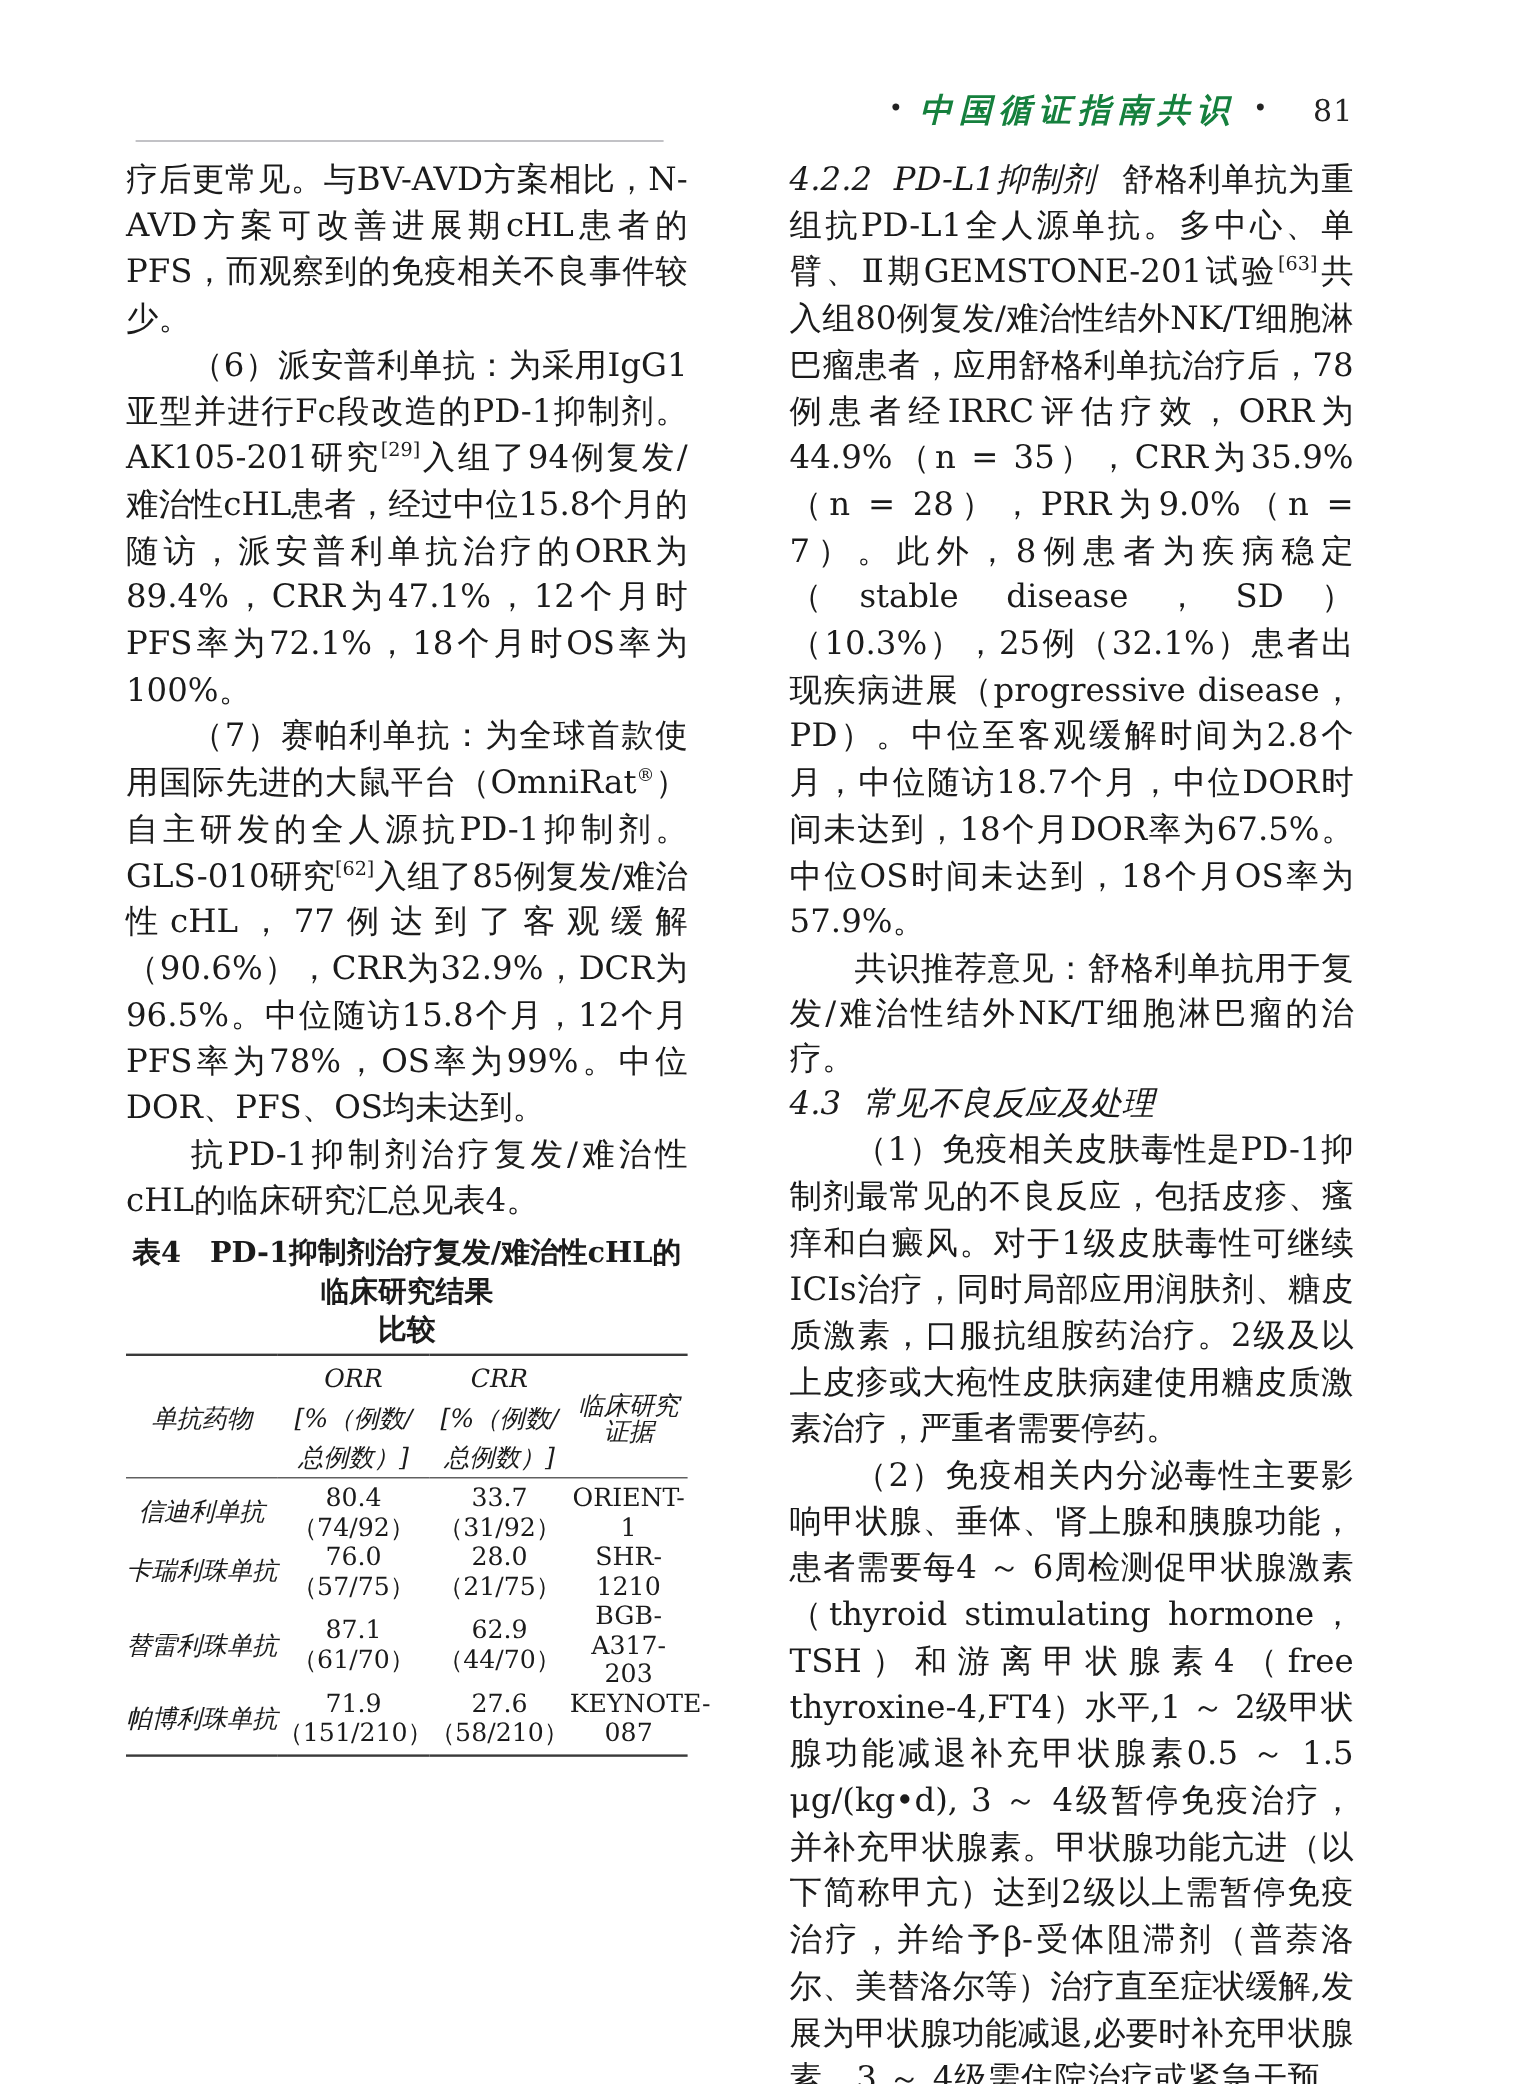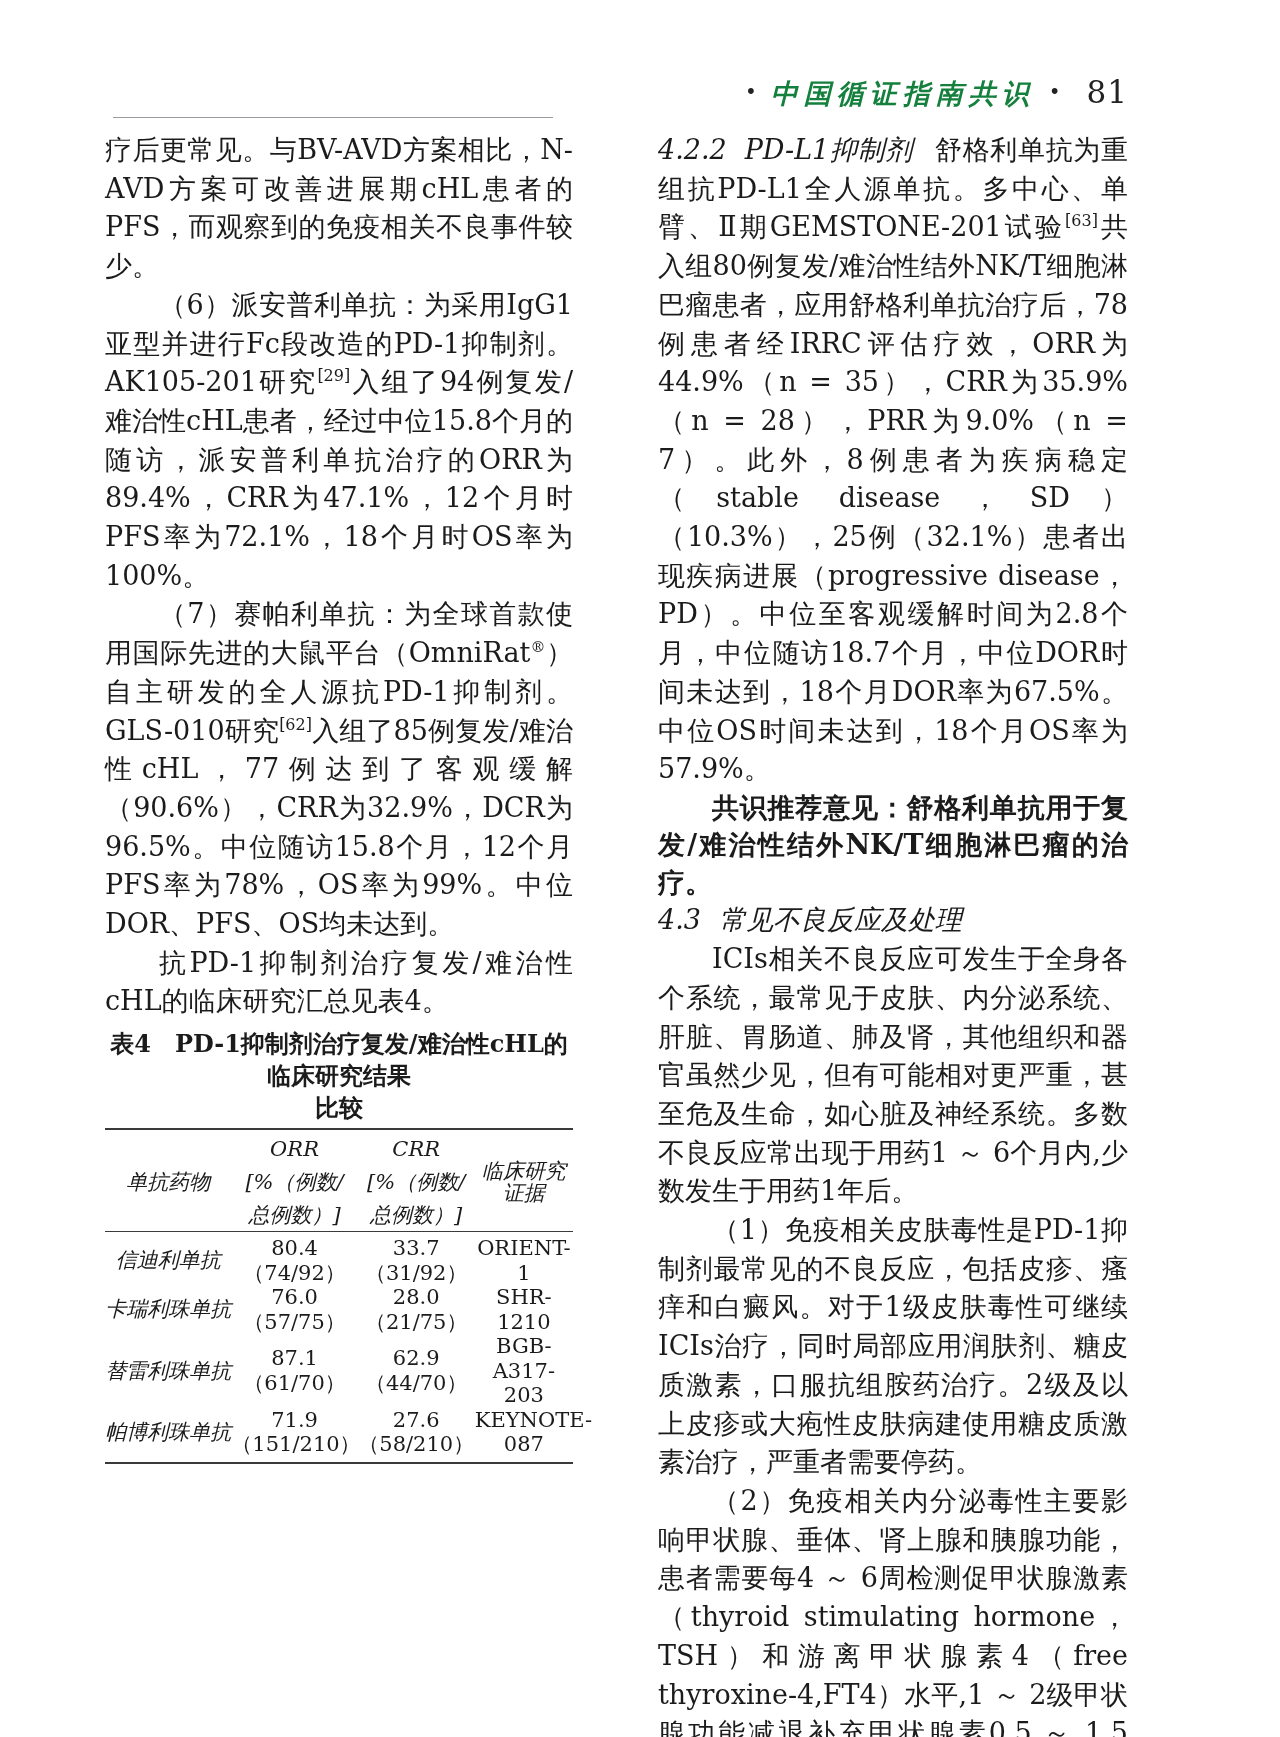--- a/index.html
+++ b/index.html
@@ -17,30 +17,30 @@
   .running-head{
     position:absolute;left:658px;top:74px;width:470px;
     display:flex;align-items:baseline;justify-content:flex-end;
     gap:14px;white-space:nowrap;
   }
   .journal-name{
     font-style:italic;font-weight:bold;font-size:27px;
     letter-spacing:6px;color:#15803d;
   }
   .head-dot{font-size:20px;position:relative;top:-4px;color:#222;}
-  .page-number{font-size:31px;color:#222;margin-left:12px;letter-spacing:1px;}
+  .page-number{font-size:25px;color:#222;margin-left:24px;letter-spacing:1px;}
   
   .col{position:absolute;top:131px;width:468px;font-size:27px;line-height:38.7px;text-align:justify;}
   .col-left{left:105px;}
   .col-right{left:658px;width:470px;}
   .col p{margin:0;}
   .indent{text-indent:2em;}
   .cite{font-size:16px;vertical-align:super;line-height:0;}
   .reg{font-size:15px;vertical-align:super;line-height:0;}
-  .bold-rec{font-weight:bold;line-height:37.5px;}
+  .bold-rec{font-weight:normal;line-height:37.5px;}
   .sec-num{font-style:italic;margin-right:18px;}
   .sec-title{font-style:italic;margin-right:22px;}
   .sec-heading{font-style:italic;margin:0;}
   
   .tbl-block{margin-top:7px;}
   .tbl-title{font-weight:bold;font-size:24px;line-height:32px;text-align:center;margin:0;}
   table.data{
     width:100%;border-collapse:collapse;table-layout:fixed;margin-top:4px;
   }
   table.data td,table.data th{padding:0;font-weight:normal;vertical-align:middle;text-align:center;}
@@ -141,21 +141,20 @@
   </div>
 
   <div class="col col-right">
 
     <p><span class="sec-num">4.2.2</span><span class="sec-title">PD-L1抑制剂</span><span>舒格利单抗为重组抗PD-L1全人源单抗。多中心、单臂、Ⅱ期GEMSTONE-201试验</span><sup class="cite">[63]</sup><span>共入组80例复发/难治性结外NK/T细胞淋巴瘤患者，应用舒格利单抗治疗后，78例患者经IRRC评估疗效，ORR为44.9%（n = 35），CRR为35.9%（n = 28），PRR为9.0%（n = 7）。此外，8例患者为疾病稳定（stable disease，SD）（10.3%），25例（32.1%）患者出现疾病进展（progressive disease，PD）。中位至客观缓解时间为2.8个月，中位随访18.7个月，中位DOR时间未达到，18个月DOR率为67.5%。中位OS时间未达到，18个月OS率为57.9%。</span></p>
 
     <p class="bold-rec indent">共识推荐意见：舒格利单抗用于复发/难治性结外NK/T细胞淋巴瘤的治疗。</p>
 
     <p class="sec-heading"><span class="sec-num">4.3</span><span>常见不良反应及处理</span></p>
 
-    <p class="indent">ICIs相关不良反应可发生于全身各个系统，最常见于皮肤、内分泌系统、肝脏、胃肠道、肺及肾，其他组织和器官虽然少见，但有可能相对更严重，甚至危及生命，如心脏及神经系统。多数不良反应常出现于用药1 ～ 6个月内,少数发生于用药1年后。</p>
 
     <p class="indent">（1）免疫相关皮肤毒性是PD-1抑制剂最常见的不良反应，包括皮疹、瘙痒和白癜风。对于1级皮肤毒性可继续ICIs治疗，同时局部应用润肤剂、糖皮质激素，口服抗组胺药治疗。2级及以上皮疹或大疱性皮肤病建使用糖皮质激素治疗，严重者需要停药。</p>
 
     <p class="indent">（2）免疫相关内分泌毒性主要影响甲状腺、垂体、肾上腺和胰腺功能，患者需要每4 ～ 6周检测促甲状腺激素（thyroid stimulating hormone，TSH）和游离甲状腺素4（free thyroxine-4,FT4）水平,1 ～ 2级甲状腺功能减退补充甲状腺素0.5 ～ 1.5 μg/(kg•d), 3 ～ 4级暂停免疫治疗，并补充甲状腺素。甲状腺功能亢进（以下简称甲亢）达到2级以上需暂停免疫治疗，并给予β-受体阻滞剂（普萘洛尔、美替洛尔等）治疗直至症状缓解,发展为甲状腺功能减退,必要时补充甲状腺素。3 ～ 4级需住院治疗或紧急干预。垂体炎可出现头痛、畏光、头晕、恶心、呕吐，发热或厌食的急性症状，非急性症状可出现疲劳和体重减轻。需评估促肾上腺皮质激素(adrenocorticotropic hormore，ACTH）、晨起皮质醇、促卵泡</p>
 
   </div>
 
 </div>
 
 </body></html>

